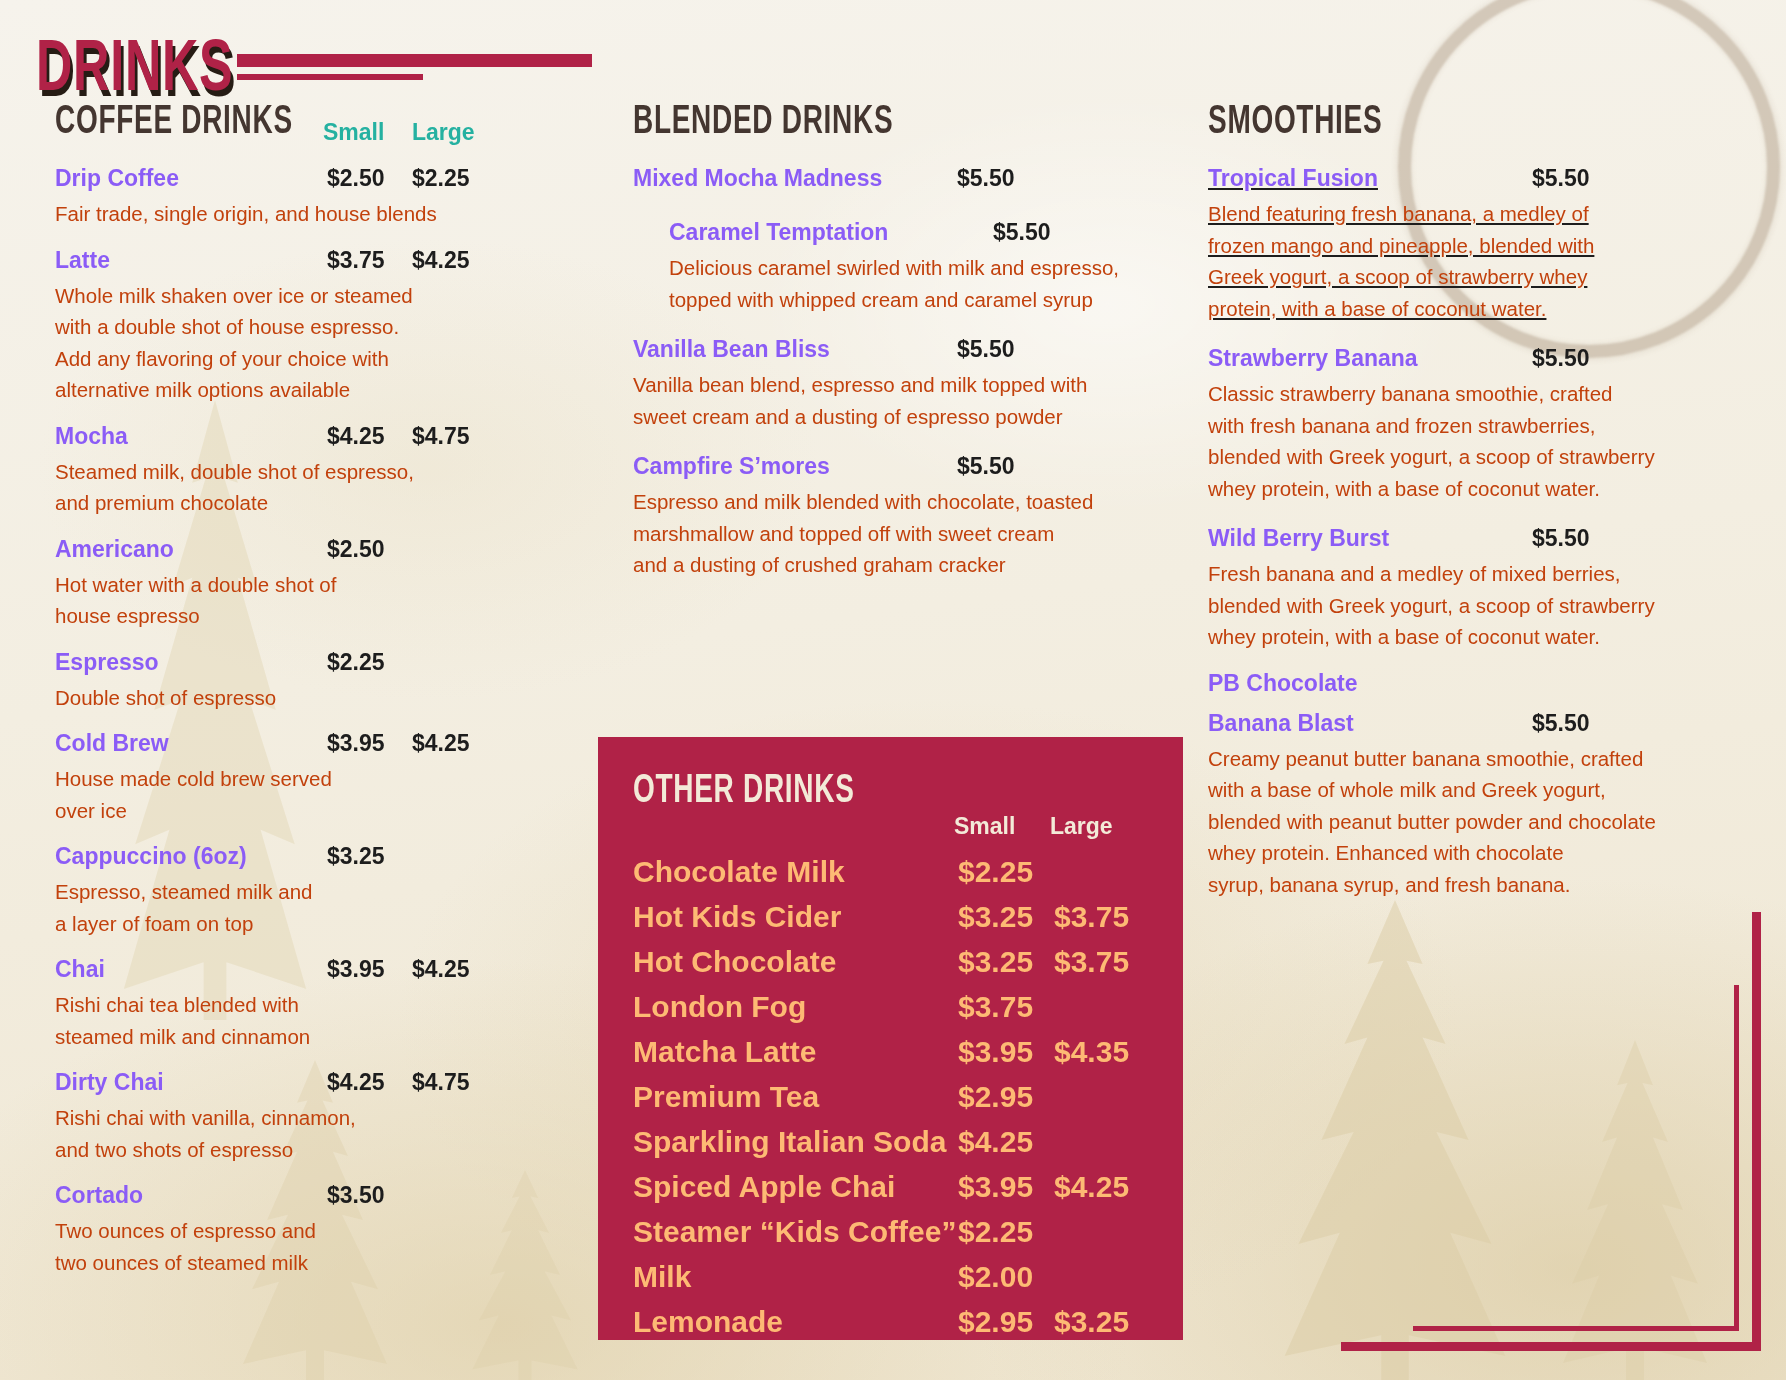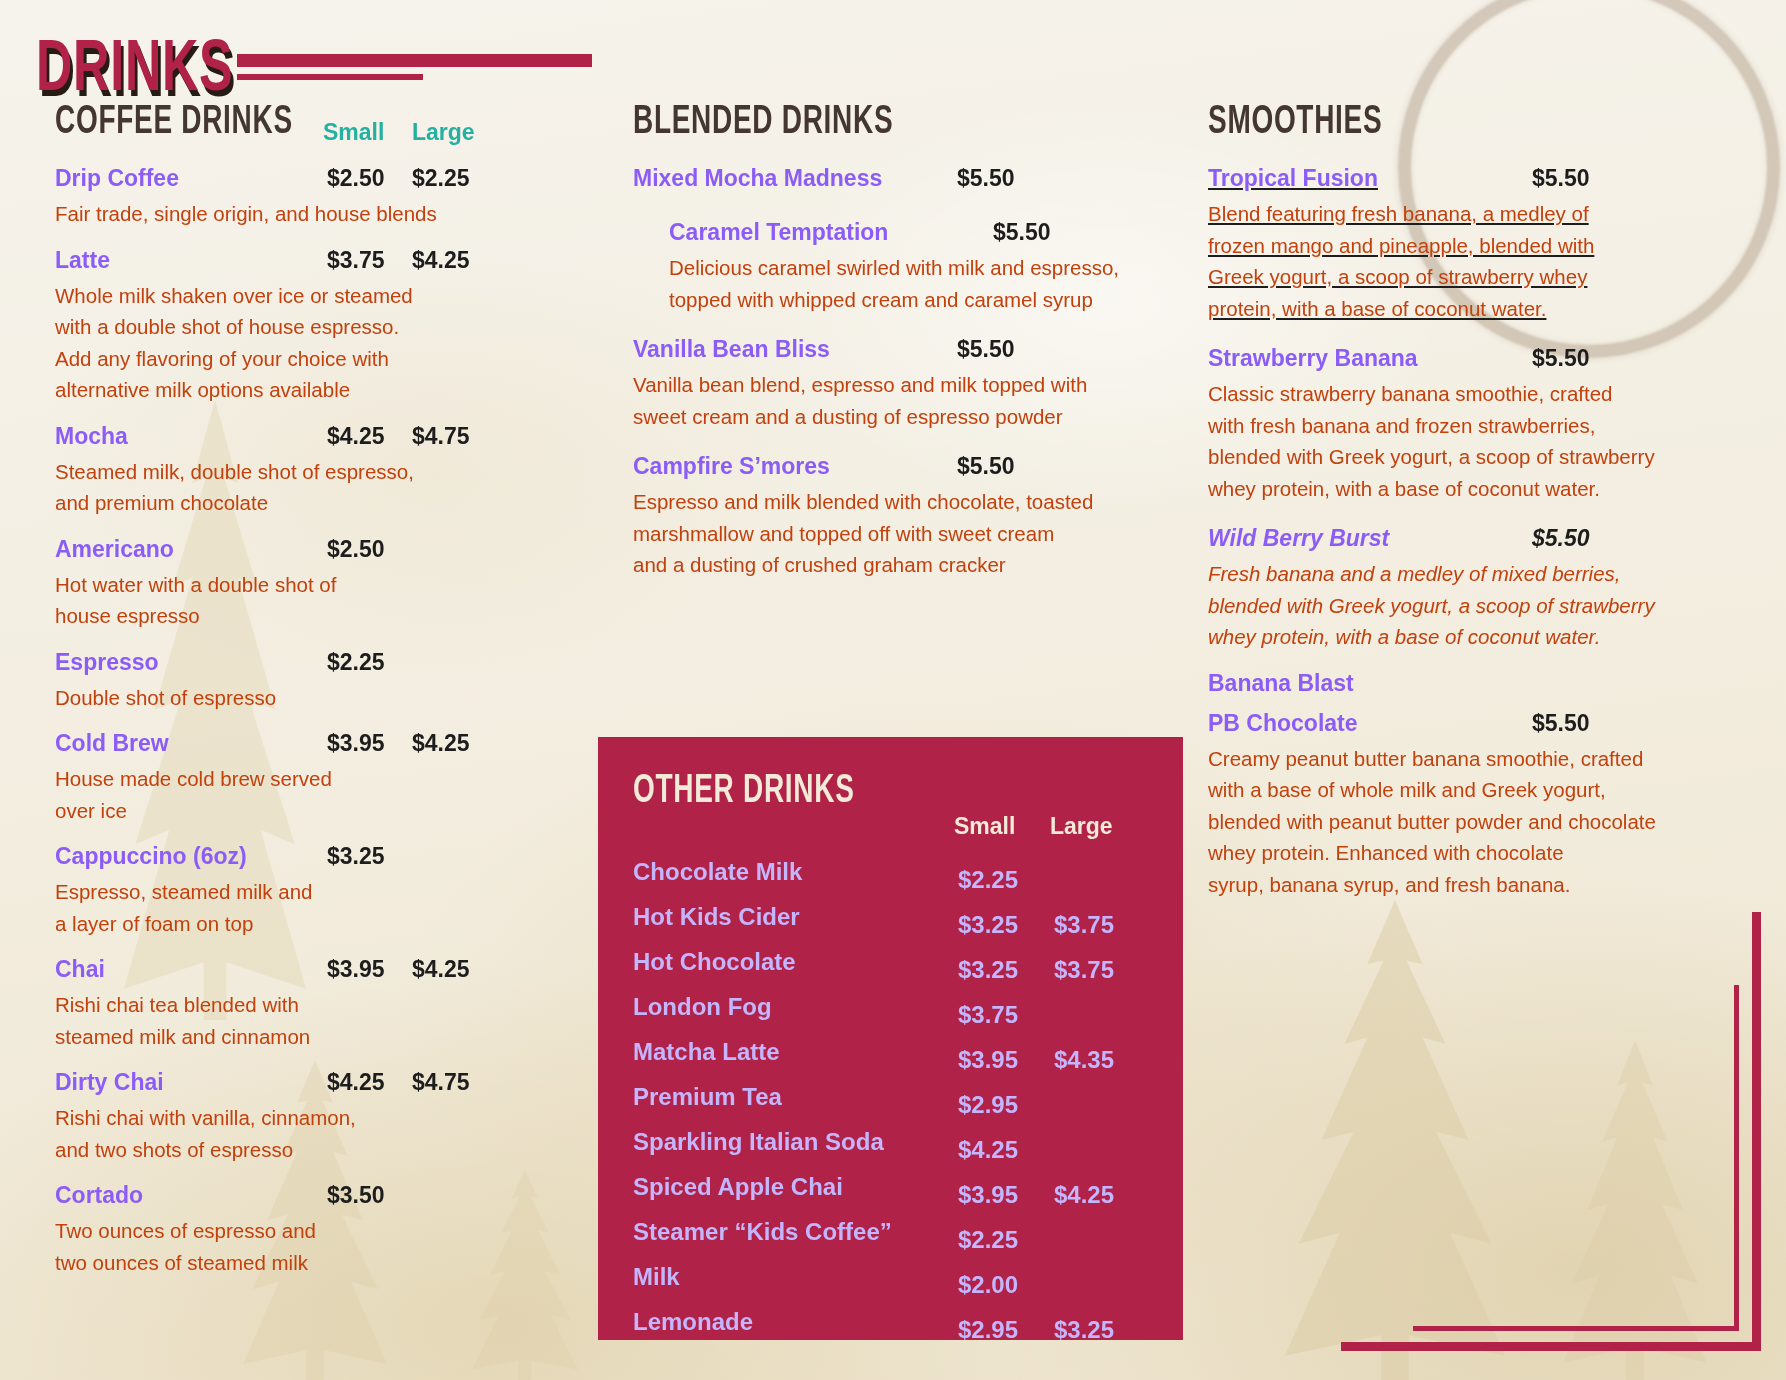--- a/index.html
+++ b/index.html
@@ -57,21 +57,21 @@
   #col3 .pA{left:324px;}
   .desc{font-size:20.5px;line-height:31.5px;color:#c2410c;white-space:pre-line;}
   
   .obox{position:absolute;left:598px;top:737px;width:585px;height:603px;background:#b02247;}
   .obox .hd-box{position:absolute;left:35px;top:28px;font-size:40px;line-height:46px;color:#f3ead8;}
   .obox .size-lbl{position:absolute;color:#f3ead8;font-size:23px;font-weight:bold;}
   .obox .sl-small{left:356px;top:76px;}
   .obox .sl-large{left:452px;top:76px;}
   .orows{position:absolute;left:35px;top:112px;right:20px;}
   .brow{position:relative;height:45px;}
-  .bname,.bpA,.bpB{font-weight:bold;font-size:24px;line-height:45px;color:#c4b5fd;margin-top:8px;}
+  .bname,.bpA,.bpB{font-weight:bold;font-size:30px;line-height:45px;color:#fdba74;}
   .bpA{position:absolute;left:325px;top:0;}
   .bpB{position:absolute;left:421px;top:0;}
   
   .corner-inner{position:absolute;left:1413px;top:985px;width:321px;height:341px;
     border-right:5px solid #b02247;border-bottom:5px solid #b02247;}
   .corner-outer{position:absolute;left:1341px;top:912px;width:411px;height:430px;
     border-right:9px solid #b02247;border-bottom:9px solid #b02247;}
 </style>
 </head>
 <body>
@@ -300,31 +300,31 @@
   </div>
   <div class="item" style="margin-bottom:14px;">
     <div class="iname">Strawberry Banana</div>
 
     <span class="price pA">$5.50</span>
     <div class="desc">Classic strawberry banana smoothie, crafted
 with fresh banana and frozen strawberries,
 blended with Greek yogurt, a scoop of strawberry
 whey protein, with a base of coconut water.</div>
   </div>
-  <div class="item" style="font-style:italic;">
+  <div class="item" style="">
     <div class="iname">Wild Berry Burst</div>
 
     <span class="price pA">$5.50</span>
     <div class="desc">Fresh banana and a medley of mixed berries,
 blended with Greek yogurt, a scoop of strawberry
 whey protein, with a base of coconut water.</div>
   </div>
   <div class="item">
+    <div class="iname">PB Chocolate</div>
     <div class="iname iname2">Banana Blast</div>
-    <div class="iname">PB Chocolate</div>
     <span class="price pA on-line2">$5.50</span>
     <div class="desc">Creamy peanut butter banana smoothie, crafted
 with a base of whole milk and Greek yogurt,
 blended with peanut butter powder and chocolate
 whey protein. Enhanced with chocolate
 syrup, banana syrup, and fresh banana.</div>
   </div>
 </div>
 
 <div class="corner-inner"></div>

